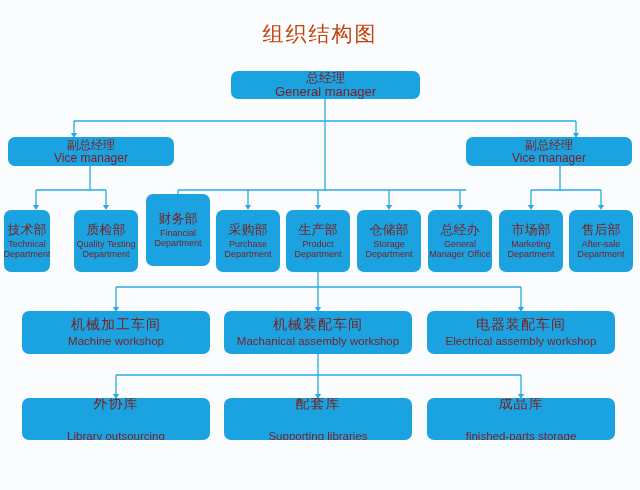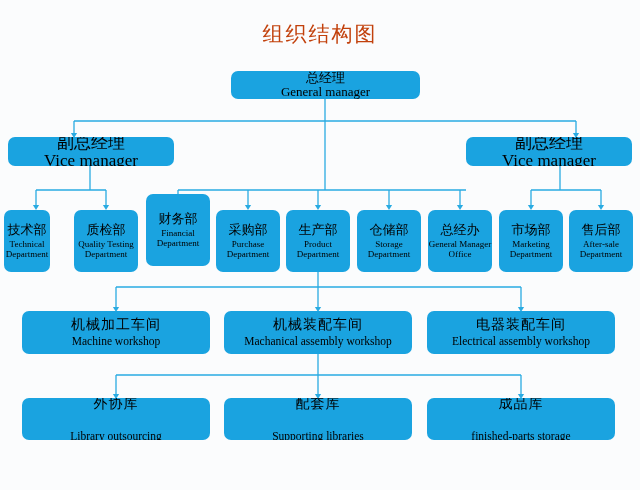--- a/index.html
+++ b/index.html
@@ -42,42 +42,42 @@
     position: absolute;
     left: 0; top: 0;
     width: 640px; height: 490px;
     pointer-events: none;
   }
   .node {
     position: absolute;
     box-sizing: border-box;
     background: #1aa3e0;
     border-radius: 7px;
-    color: #000000;
+    color: #7f1d1d;
     display: flex;
     flex-direction: column;
     align-items: center;
     justify-content: center;
     text-align: center;
     line-height: 1.08;
     overflow: hidden;
   }
   .node .cn {
     font-family: "DejaVu Sans", sans-serif;
     display: block;
   }
   .node .en {
-    font-family: Liberation Serif, serif;
+    font-family: Liberation Sans, sans-serif;
     display: block;
   }
   
   .n-top { font-size: 13px; }
   .n-top .cn, .n-top .en { display: inline; }
   
-  .n-vice { font-size: 17px; }
+  .n-vice { font-size: 12px; }
   .n-vice .cn, .n-vice .en { display: inline; }
   
   .n-dept .cn { font-size: 13px; margin-bottom: 2px; }
   .n-dept .en { font-size: 9px; line-height: 1.12; }
   
   .n-shop .cn { font-size: 14px; margin-bottom: 3px; letter-spacing: 1px; }
   .n-shop .en { font-size: 11.5px; }
   
   .n-lib .cn { font-size: 14px; margin-bottom: 19px; letter-spacing: 1px; }
   .n-lib .en { font-size: 11.5px; }

